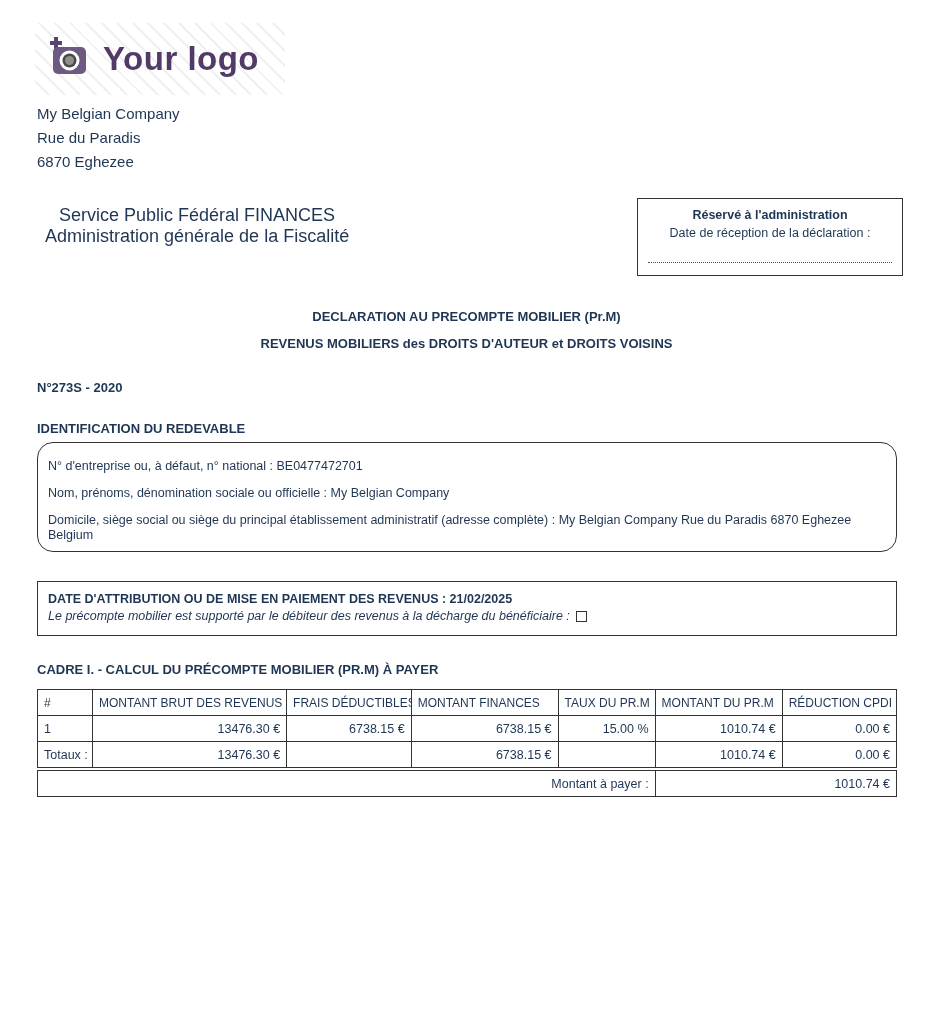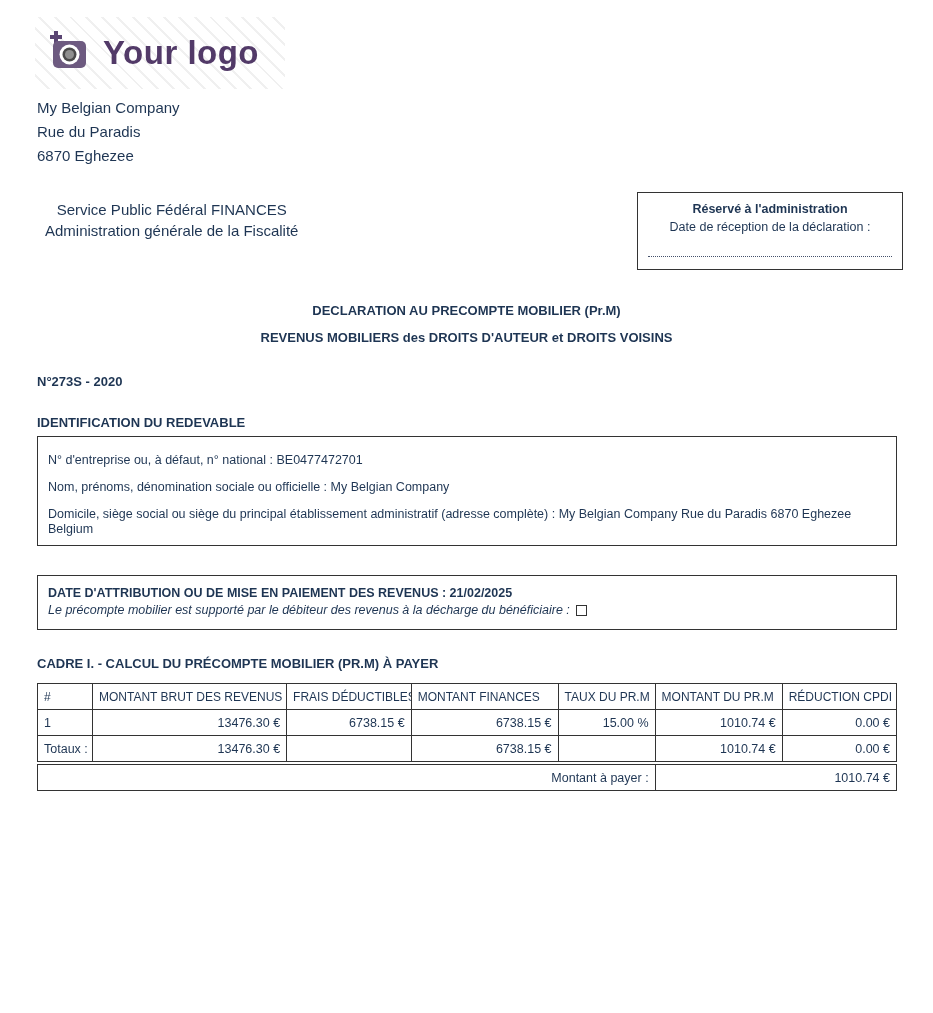--- a/index.html
+++ b/index.html
@@ -4,21 +4,21 @@
 <style>
   * { margin: 0; padding: 0; box-sizing: border-box; }
   html, body { background: #ffffff; }
   .page {
     width: 933px; height: 1013px;
     background: #ffffff;
     font-family: "Liberation Sans", sans-serif;
     color: #1e3553;
     position: relative;
     overflow: hidden;
-    padding-top: 17px;
+    padding-top: 23px;
   }
 
   
   .logo-area {
     margin-left: 35px;
     width: 250px; height: 72px;
     display: flex; align-items: center; gap: 12px;
     padding-left: 12px;
     background: repeating-linear-gradient(45deg, #ffffff 0 9px, #f0f0f0 9px 11px);
   }
@@ -28,21 +28,21 @@
 
   
   .sender { margin: 7px 0 0 37px; font-size: 15px; line-height: 24px; }
 
   
   .header-row {
     margin-top: 24px;
     display: flex; justify-content: space-between; align-items: flex-start;
     padding: 0 30px 0 45px;
   }
-  .authority { font-size: 15px; line-height: 21px; text-align: center; margin-top: 7px; }
+  .authority { font-size: 18px; line-height: 21px; text-align: center; margin-top: 7px; }
   .admin-box {
     width: 266px; border: 1px solid #333; padding: 9px 10px 12px;
     font-size: 12.5px;
   }
   .admin-title { font-weight: 700; text-align: center; }
   .admin-sub { text-align: center; margin-top: 4px; }
   .dotted-line { margin-top: 22px; border-bottom: 1px dotted #44506b; height: 1px; }
 
   
   .doc-titles { text-align: center; margin-top: 33px; }
@@ -51,21 +51,21 @@
 
   .form-number { margin: 29px 0 0 37px; font-size: 13px; font-weight: 700; }
 
   .section-heading { margin: 26px 4px 6px 37px; font-size: 13px; font-weight: 700; }
 
   .framed-box {
     margin-left: 37px; width: 860px;
     border: 1px solid #333;
     font-size: 12.5px;
   }
-  .id-box { padding: 4px 10px 8px; }
+  .id-box { padding: 4px 10px 8px; border-radius: 16px; }
   .id-box .row { margin-top: 12px; line-height: 15px; }
   .id-box .row.split { display: flex; }
   .id-box .row.split .left { width: 47%; }
 
   .date-box { margin-top: 29px; padding: 10px 10px 12px; }
   .date-box .bold-line { font-weight: 700; }
   .date-box .check-line { margin-top: 3px; display: flex; align-items: center; font-style: italic; }
   .checkbox {
     display: inline-block; width: 11px; height: 11px;
     border: 1.5px solid #333; margin-left: 6px; background: #fff;

